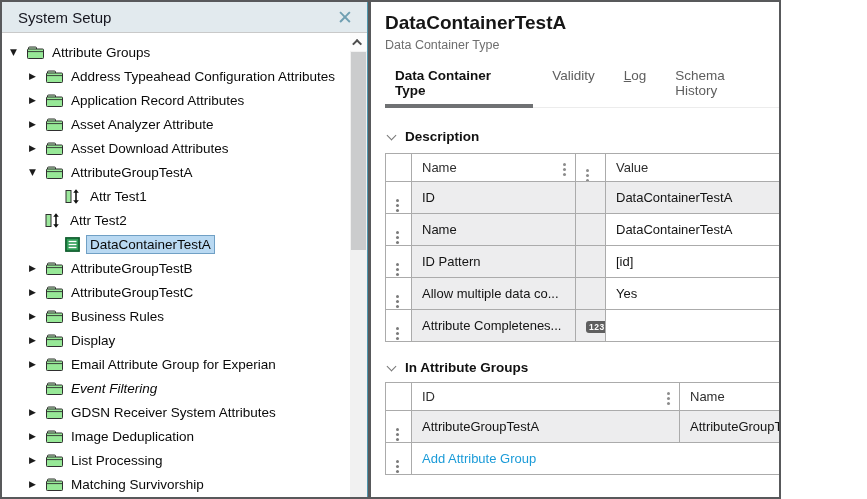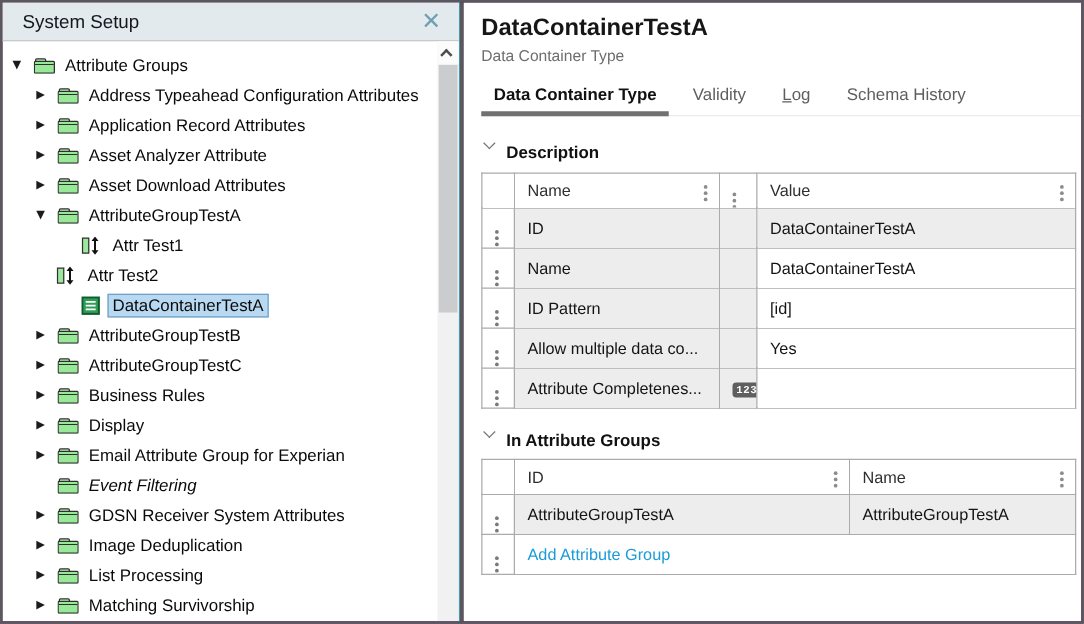--- a/index.html
+++ b/index.html
@@ -1,19 +1,19 @@
 <!DOCTYPE html>
 <html><head>
 <meta charset="utf-8">
 <style>
   * { box-sizing: border-box; margin: 0; padding: 0; }
   body { font-family: "Liberation Sans", sans-serif; background: #fff; }
   .window {
-    position: relative; width: 867px; height: 499px;
-    border: 2px solid #58595b; background: #701a75; display: flex; overflow: hidden;
+    position: relative; width: 781px; height: 499px;
+    border: 2px solid #58595b; background: #1d4ed8; display: flex; overflow: hidden;
   }
   
   .left-panel {
     width: 366px; flex: 0 0 366px; display: flex; flex-direction: column;
     border-right: 1px solid #4e96ad; background: #fff;
   }
   .lp-header {
     height: 31px; flex: 0 0 31px; background: #e2eaee; border-bottom: 1px solid #c9c9c9;
     display: flex; align-items: center; padding: 0 12px 0 16px;
   }
@@ -45,21 +45,21 @@
   .tabs { display: flex; margin-top: 13px; border-bottom: 1px solid #ececec; }
   .tab {
     font-size: 13.5px; color: #5e5e5e; padding: 3px 10px 9px 10px; position: relative; cursor: default;
   }
   .tab + .tab { margin-left: 9px; }
   .tab.active { color: #111; font-weight: bold; }
   .tab.active::after {
     content: ""; position: absolute; left: 0; right: 0; bottom: -1px; height: 4px; background: #6f7173;
   }
   .tab.u-first::first-letter { text-decoration: underline; }
-  .section-head { display: flex; margin-top: 21px; }
+  .section-head { display: flex; align-items: center; margin-top: 21px; }
   .section-head .chev-down {
     width: 7px; height: 7px; border-left: 1.6px solid #777; border-bottom: 1.6px solid #777;
     transform: rotate(-45deg); margin: -3px 10px 0 3px;
   }
   .section-title { font-size: 13.5px; font-weight: bold; color: #111; }
   table.grid { border-collapse: collapse; margin-top: 9px; width: 476px; table-layout: fixed; }
   table.grid td, table.grid th { border: 1px solid #ababab; font-size: 13px; color: #141414; text-align: left; font-weight: normal; padding: 0 10px; overflow: hidden; white-space: nowrap; }
   table.grid th { height: 28px; background: #fff; color: #2e2e2e; position: relative; }
   table.grid td { height: 32px; position: relative; }
   .col-drag { width: 26px; }
@@ -68,21 +68,21 @@
   .dots4 { display: inline-block; width: 3px; height: 3px; border-radius: 50%; background: #7a7a7a;
     box-shadow: 0 5px 0 #7a7a7a, 0 10px 0 #7a7a7a, 0 15px 0 #7a7a7a; margin-top: -15px; }
   .dots3 { display: inline-block; width: 3px; height: 3px; border-radius: 50%; background: #8c8c8c;
     box-shadow: 0 5px 0 #8c8c8c, 0 10px 0 #8c8c8c; }
   td.drag-cell, th.kebab-cell { text-align: center; padding: 0; }
   .head-kebab { position: absolute; right: 9px; top: 9px; }
   .type-badge {
     display: inline-block; background: #5f5f5f; color: #fff; font-size: 8.5px; font-weight: bold;
     border-radius: 3px; padding: 2px 3px; line-height: 1; letter-spacing: 0.5px;
   }
-  td.badge-cell { text-align: center; padding: 0; font-family: Liberation Mono, monospace; }
+  td.badge-cell { text-align: center; padding: 0; }
   a.add-link { color: #1b9bd8; text-decoration: none; font-size: 13px; }
 </style>
 </head>
 <body>
 
 <div class="window">
 
   <aside class="left-panel">
     <div class="lp-header">
       <span class="lp-title">System Setup</span>

